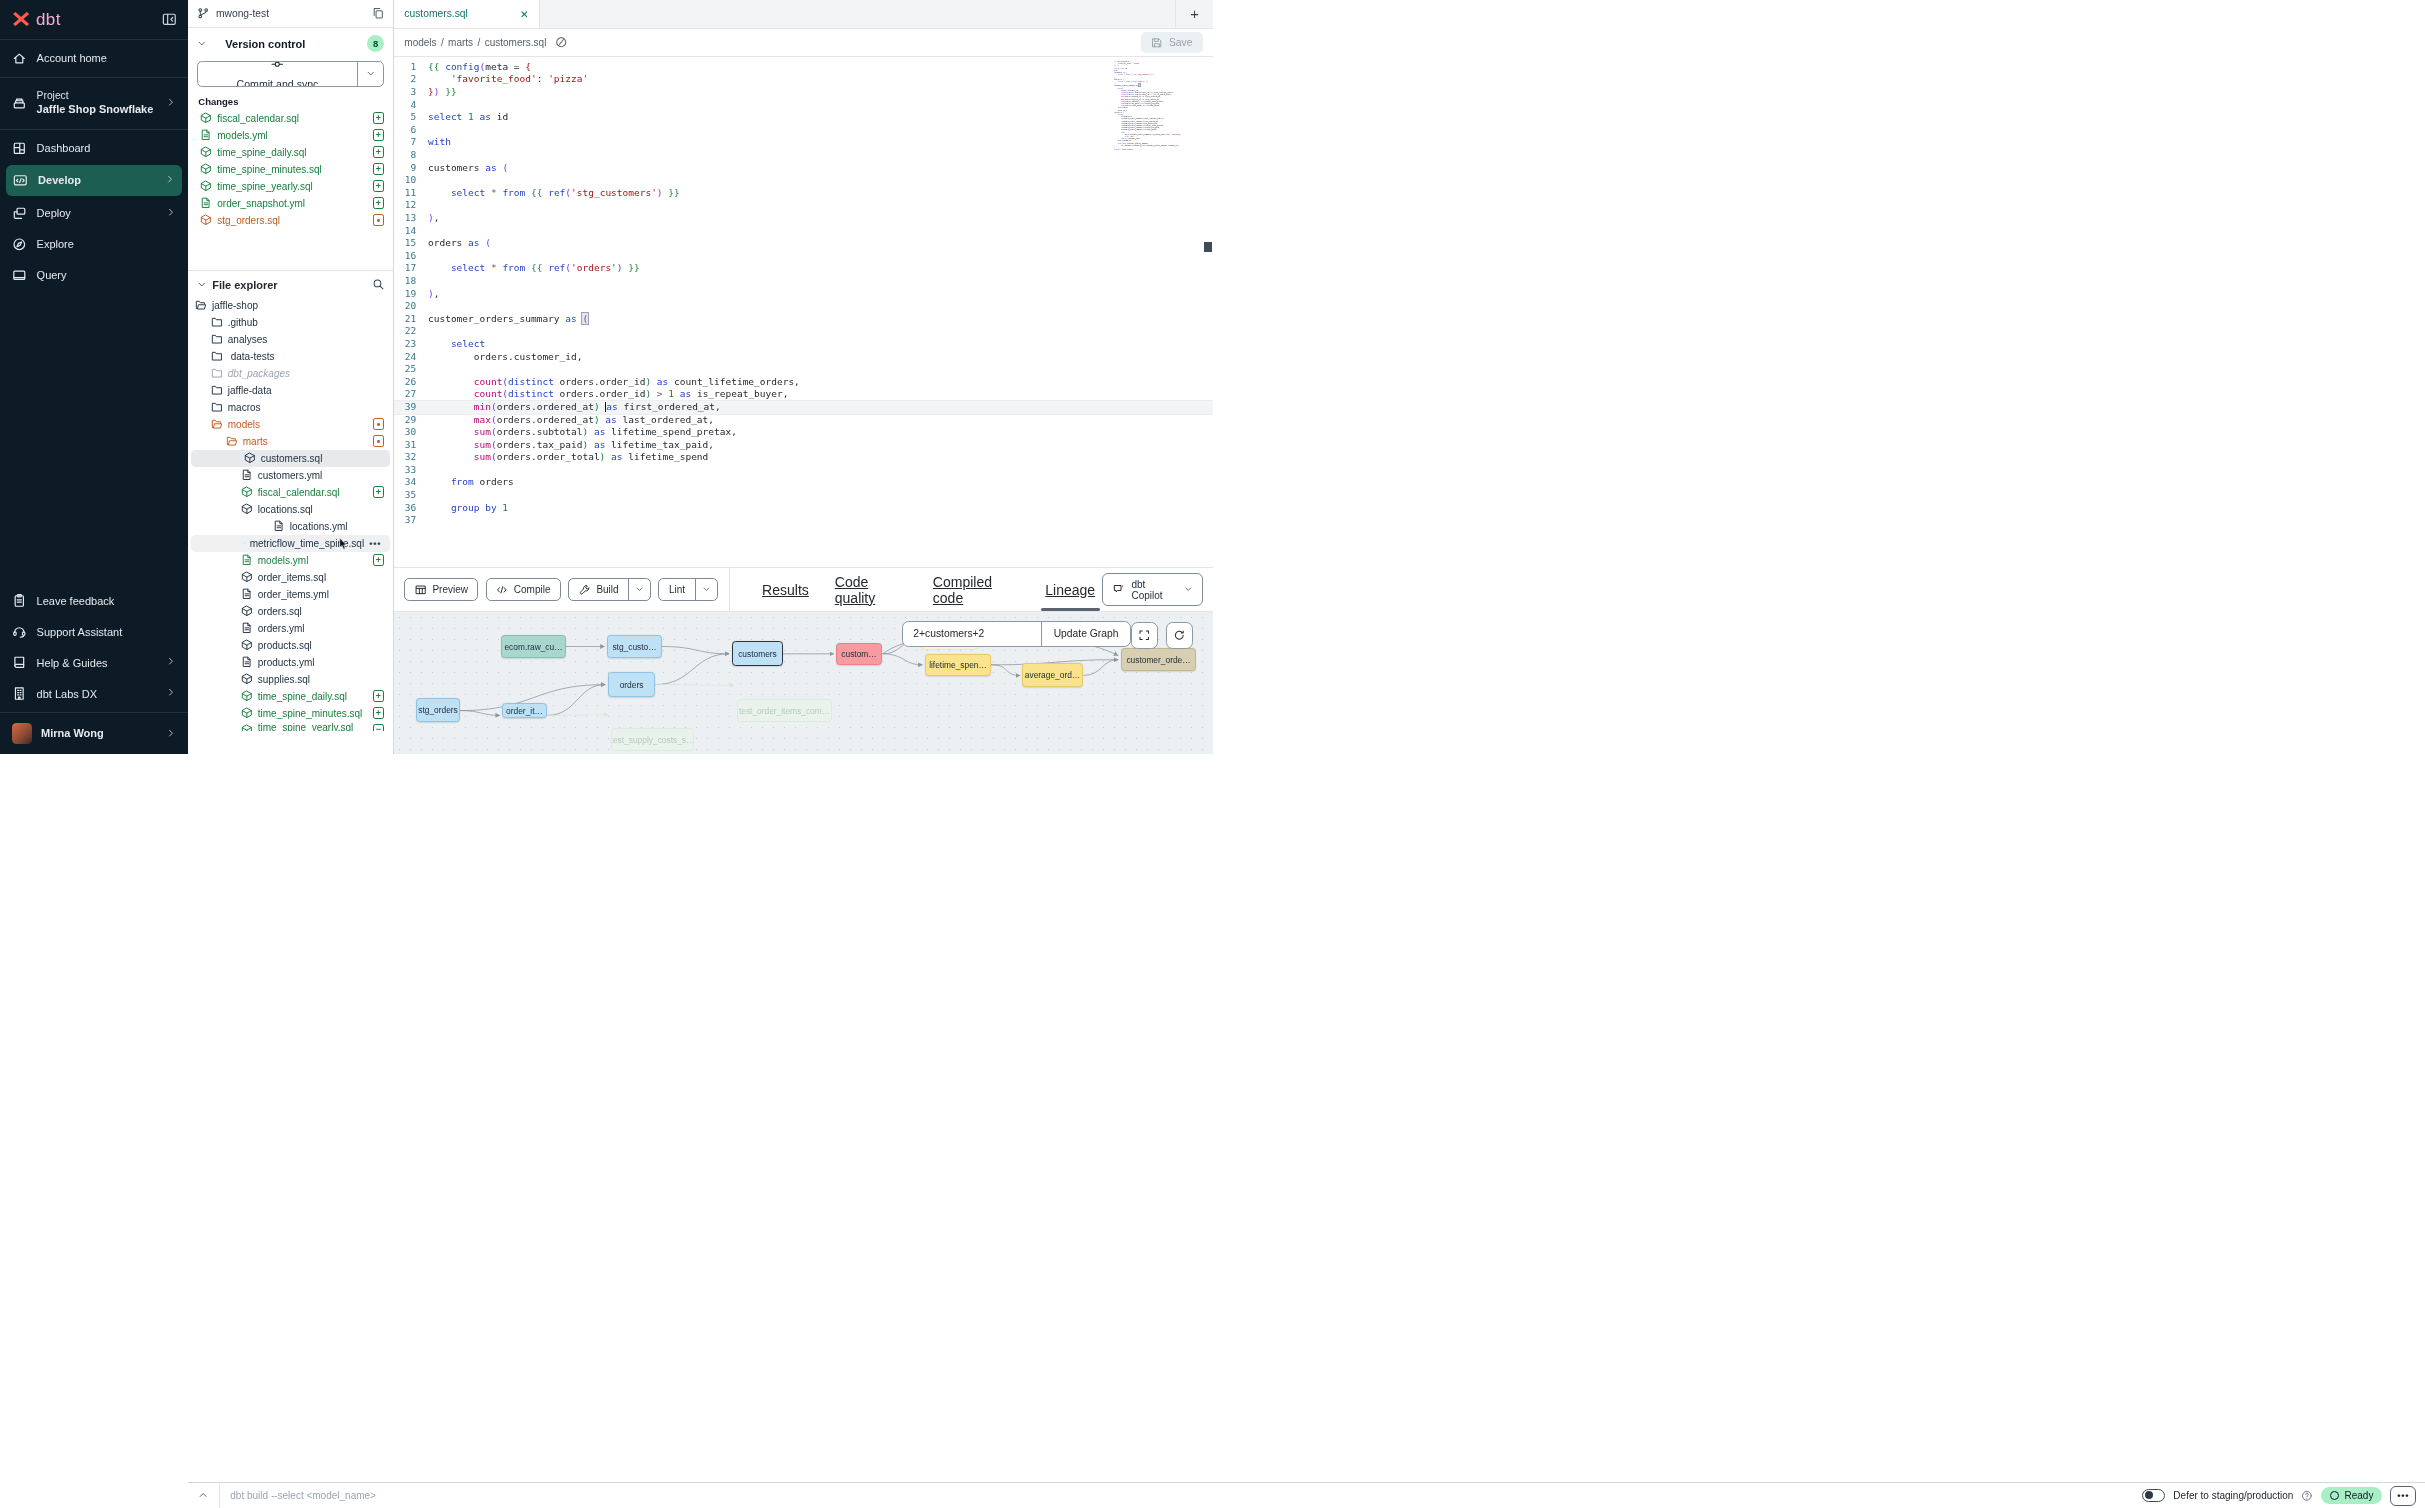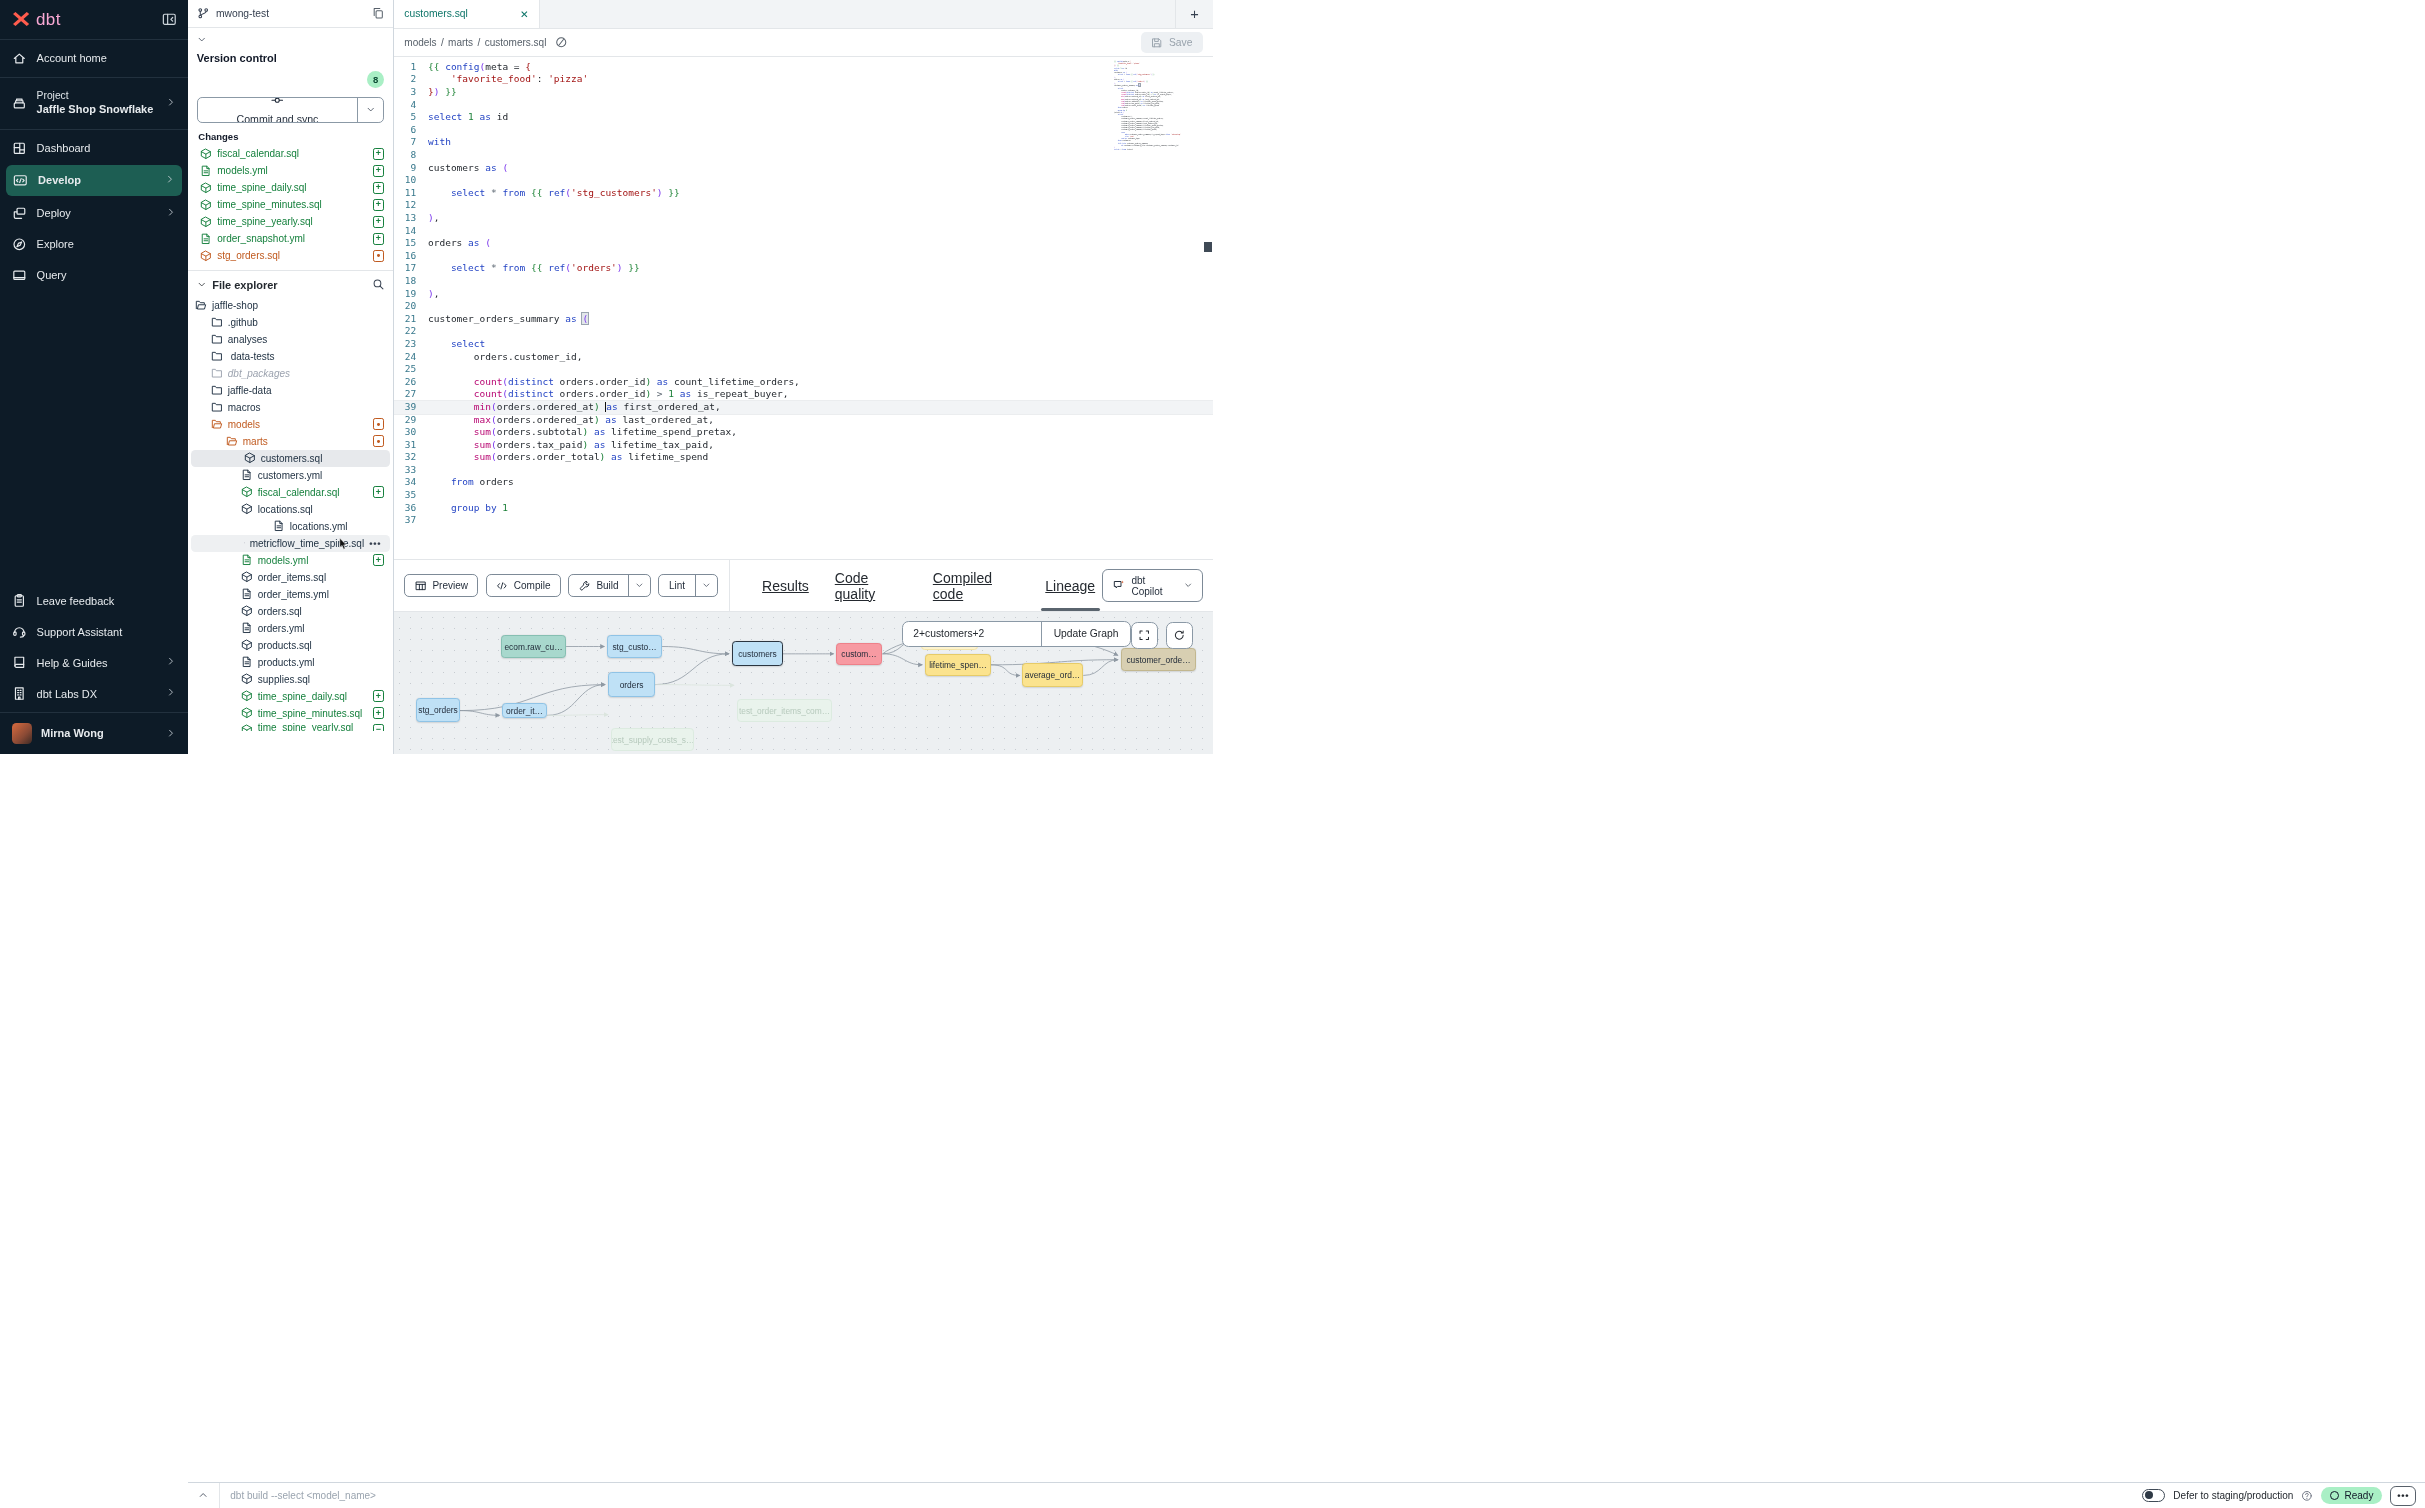--- a/index.html
+++ b/index.html
@@ -25,21 +25,21 @@
   .nav-div { border-bottom:0.7px solid #22313e; margin:2.9px 0; }
   .sidebar .spacer { flex:1; }
   .user-row { display:flex; align-items:center; gap:8.8px; padding:10.3px 11.7px; border-top:0.7px solid #22313e; font-size:11px; font-weight:bold; cursor:pointer; }
   .avatar { width:20.5px; height:20.5px; border-radius:4.4px; background:linear-gradient(135deg,#d96b3f,#8a4a35 60%,#3c2a25); flex-shrink:0; }
   .user-row .chev { margin-left:auto; color:#cdd5db; }
 
   
   .left-panel { width:206px; border-right:0.7px solid #d0d7de; display:flex; flex-direction:column; background:#fff; flex-shrink:0; }
   .branch-row { height:28px; display:flex; align-items:center; gap:6.6px; padding:0 8.8px; border-bottom:0.7px solid #e3e6e9; color:#374151; font-size:10.3px; flex-shrink:0; }
   .branch-row .copy { margin-left:auto; color:#57606a; cursor:pointer; }
-  .sect-head { display:flex; gap:7px; padding:7.3px 8.8px 4.4px; font-size:11px; font-weight:bold; color:#111827;flex-direction:column; }
+  .sect-head { display:flex; align-items:center; gap:19px; padding:7.3px 8.8px 4.4px; font-size:11px; font-weight:bold; color:#111827; }
   .sect-head .chev { color:#374151; }
   .badge-num { margin-left:auto; width:17px; height:17px; border-radius:50%; background:var(--badge-green-bg,#a9efc5); color:#0b4a33; font-size:9.5px; font-weight:bold; display:flex; align-items:center; justify-content:center; }
   .commit-btn { margin:4.4px 8.8px 7.3px; height:26px; border:0.7px solid #8b99a6; border-radius:5.1px; display:flex; align-items:center; overflow:hidden; background:#fff; cursor:pointer; }
   .commit-btn .main { flex:1; display:flex; align-items:center; justify-content:center; gap:7.3px; font-size:10.6px; color:#1f2937; }
   .commit-btn .dd { width:26px; align-self:stretch; border-left:0.7px solid #8b99a6; display:flex; align-items:center; justify-content:center; color:#374151; }
   .changes-title { font-size:9.5px; font-weight:bold; color:#111827; padding:1.5px 10.3px 2.9px; }
   .chg-list { overflow:hidden; }
   .chg-item { display:flex; align-items:center; gap:5.9px; height:17px; padding:0 8.8px 0 11.7px; font-size:10px; cursor:pointer; }
   .chg-item.green { color:var(--green,#15803d); }
   .chg-item.orange { color:var(--orange,#c05a1f); }
@@ -82,21 +82,21 @@
   .kw { color:#2444c4; } .str { color:#a31515; } .num { color:#1a7f37; }
   .fn { color:#b8angel0672; } .fn { color:#b80672; } .p1 { color:#7c3aed; } .p2 { color:#1a7f37; }
   .j { color:#22863a; } .op { color:#5a6570; } .br { color:#a31515; }
   .bm { background:#e2e6ea; outline:0.7px solid #9aa4af; }
   .caret { display:inline-block; width:0; border-left:1.2px solid #111; height:10.3px; vertical-align:text-bottom; }
   .minimap { position:absolute; top:2.9px; right:13px; width:86px; overflow:hidden; pointer-events:none; }
   .minimap .cl { line-height:2.2px; font-size:1.7px; letter-spacing:-0.1px; }
   .vscroll-thumb { position:absolute; right:0.7px; top:185px; width:8.8px; height:9.5px; background:#3f4a56; }
 
   
-  .toolbar { height:52px; border-top:0.7px solid #e3e6e9; display:flex; align-items:center; padding:0 10.3px; gap:7.3px; flex-shrink:0; }
+  .toolbar { height:44px; border-top:0.7px solid #e3e6e9; display:flex; align-items:center; padding:0 10.3px; gap:7.3px; flex-shrink:0; }
   .tbtn { display:flex; align-items:stretch; border:0.7px solid #7d8a97; border-radius:5.1px; overflow:hidden; background:#fff; cursor:pointer; height:23.4px; }
   .tbtn .lab { display:flex; align-items:center; gap:5.9px; padding:0 9.5px; font-size:10px; color:#1f2937; }
   .tbtn .dd { width:22px; border-left:0.7px solid #7d8a97; display:flex; align-items:center; justify-content:center; color:#374151; }
   .tb-div { width:0.7px; align-self:stretch; background:#e3e6e9; margin:0 4.4px; }
   .panel-tabs { display:flex; gap:26px; margin-left:20.5px; align-self:stretch; align-items:center; }
   .ptab { font-size:14px; color:#24292f; position:relative; display:flex; align-items:center; align-self:stretch; cursor:pointer;text-decoration:underline; }
   .ptab.active::after { content:""; position:absolute; bottom:0; left:-4.4px; right:-4.4px; height:2.6px; background:#5a646e; border-radius:1.5px; }
   .copilot-btn { margin-left:auto; display:flex; align-items:center; gap:6.6px; border:0.7px solid #7d8a97; border-radius:5.9px; padding:4.4px 9.5px; font-size:10px; color:#1f2937; background:#fff; cursor:pointer; }
 
   

